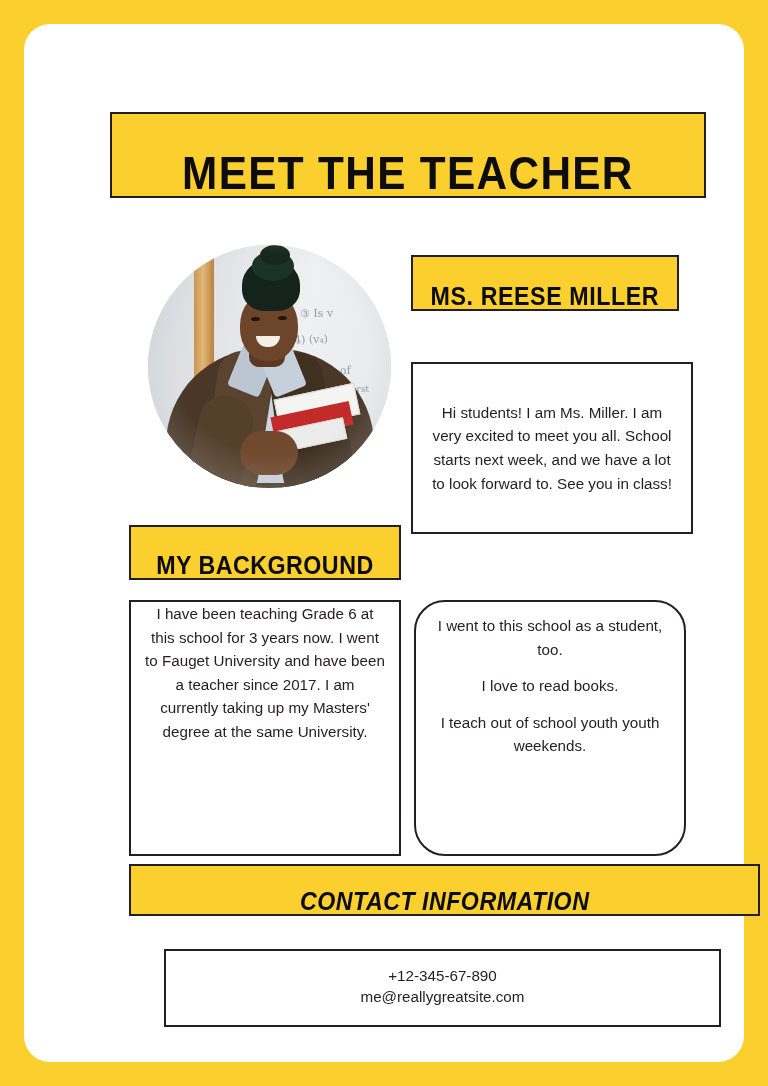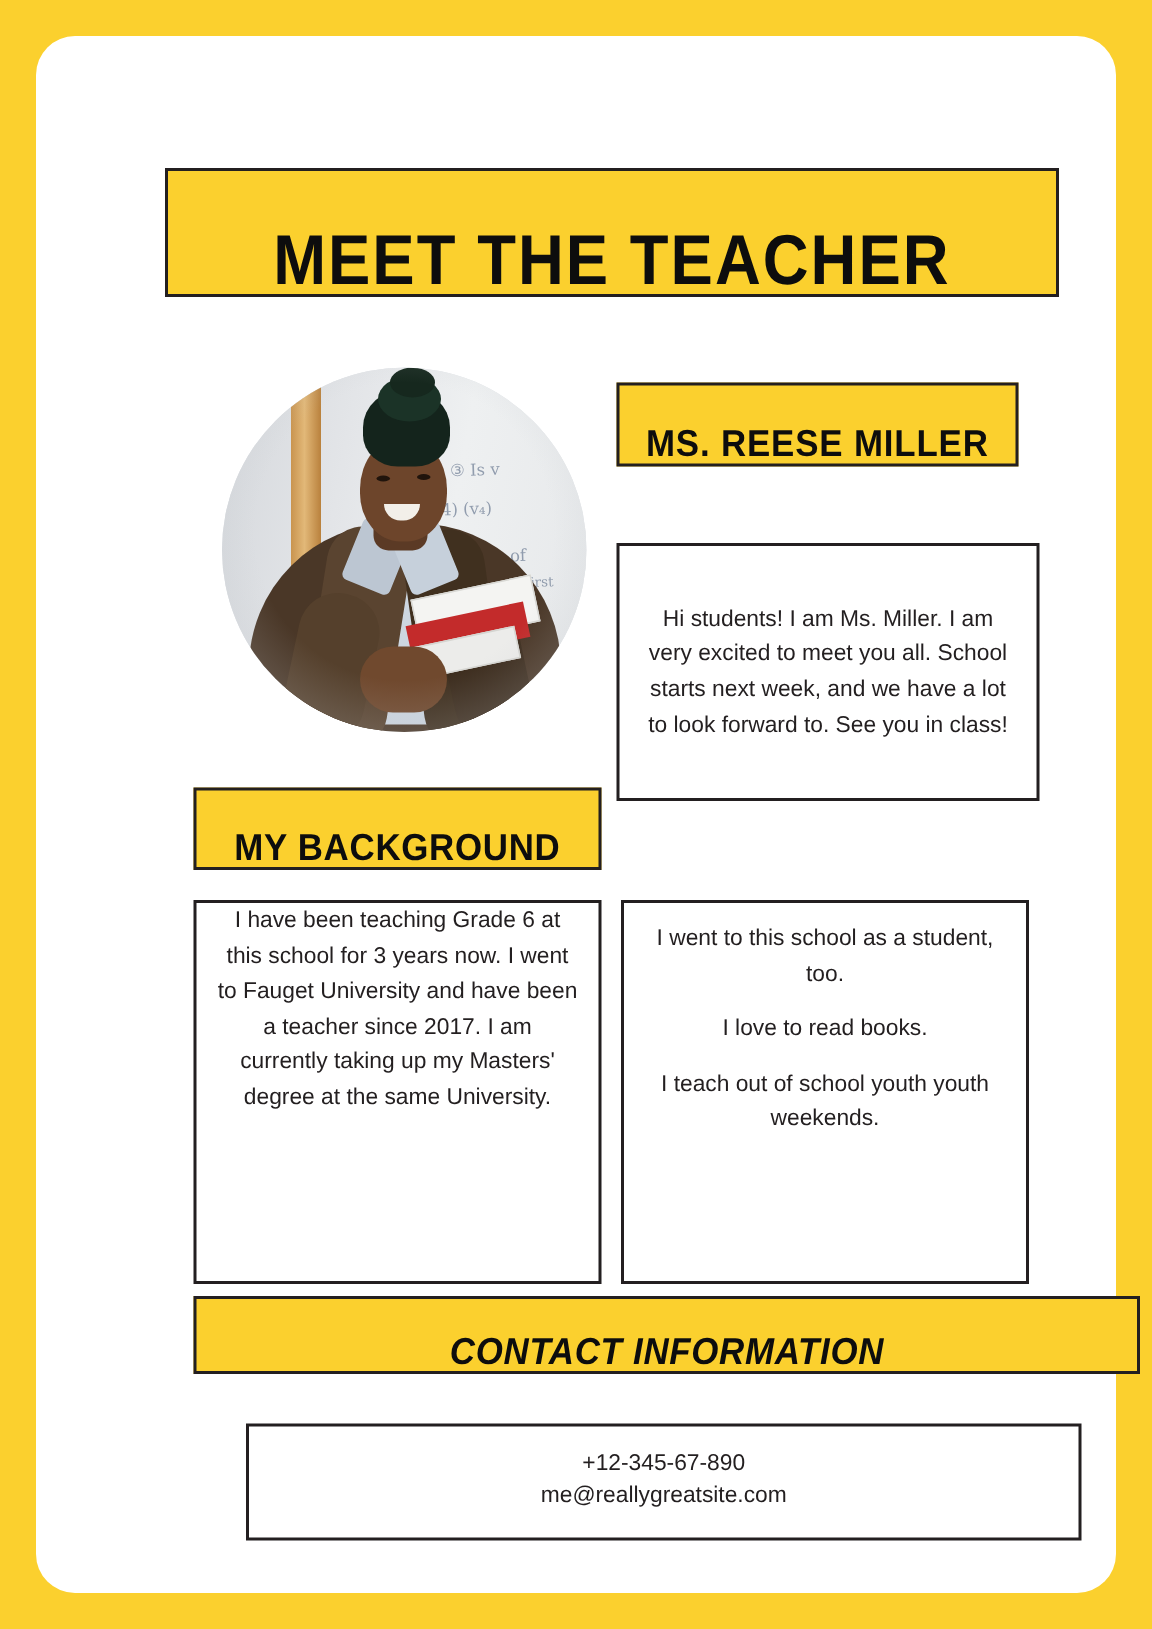--- a/index.html
+++ b/index.html
@@ -258,20 +258,21 @@
     padding: 0 14px;
   }
   .facts-panel {
     position: absolute;
     left: 390px;
     top: 576px;
     width: 272px;
     height: 256px;
     justify-content: flex-start;
     padding: 12px 14px;
+    border-radius: 31px;
   }
   .fact-line { margin: 0 0 13px 0; }
   .fact-line:last-child { margin-bottom: 0; }
 
   
   .contact-banner {
     position: absolute;
     left: 105px;
     top: 840px;
     width: 631px;

